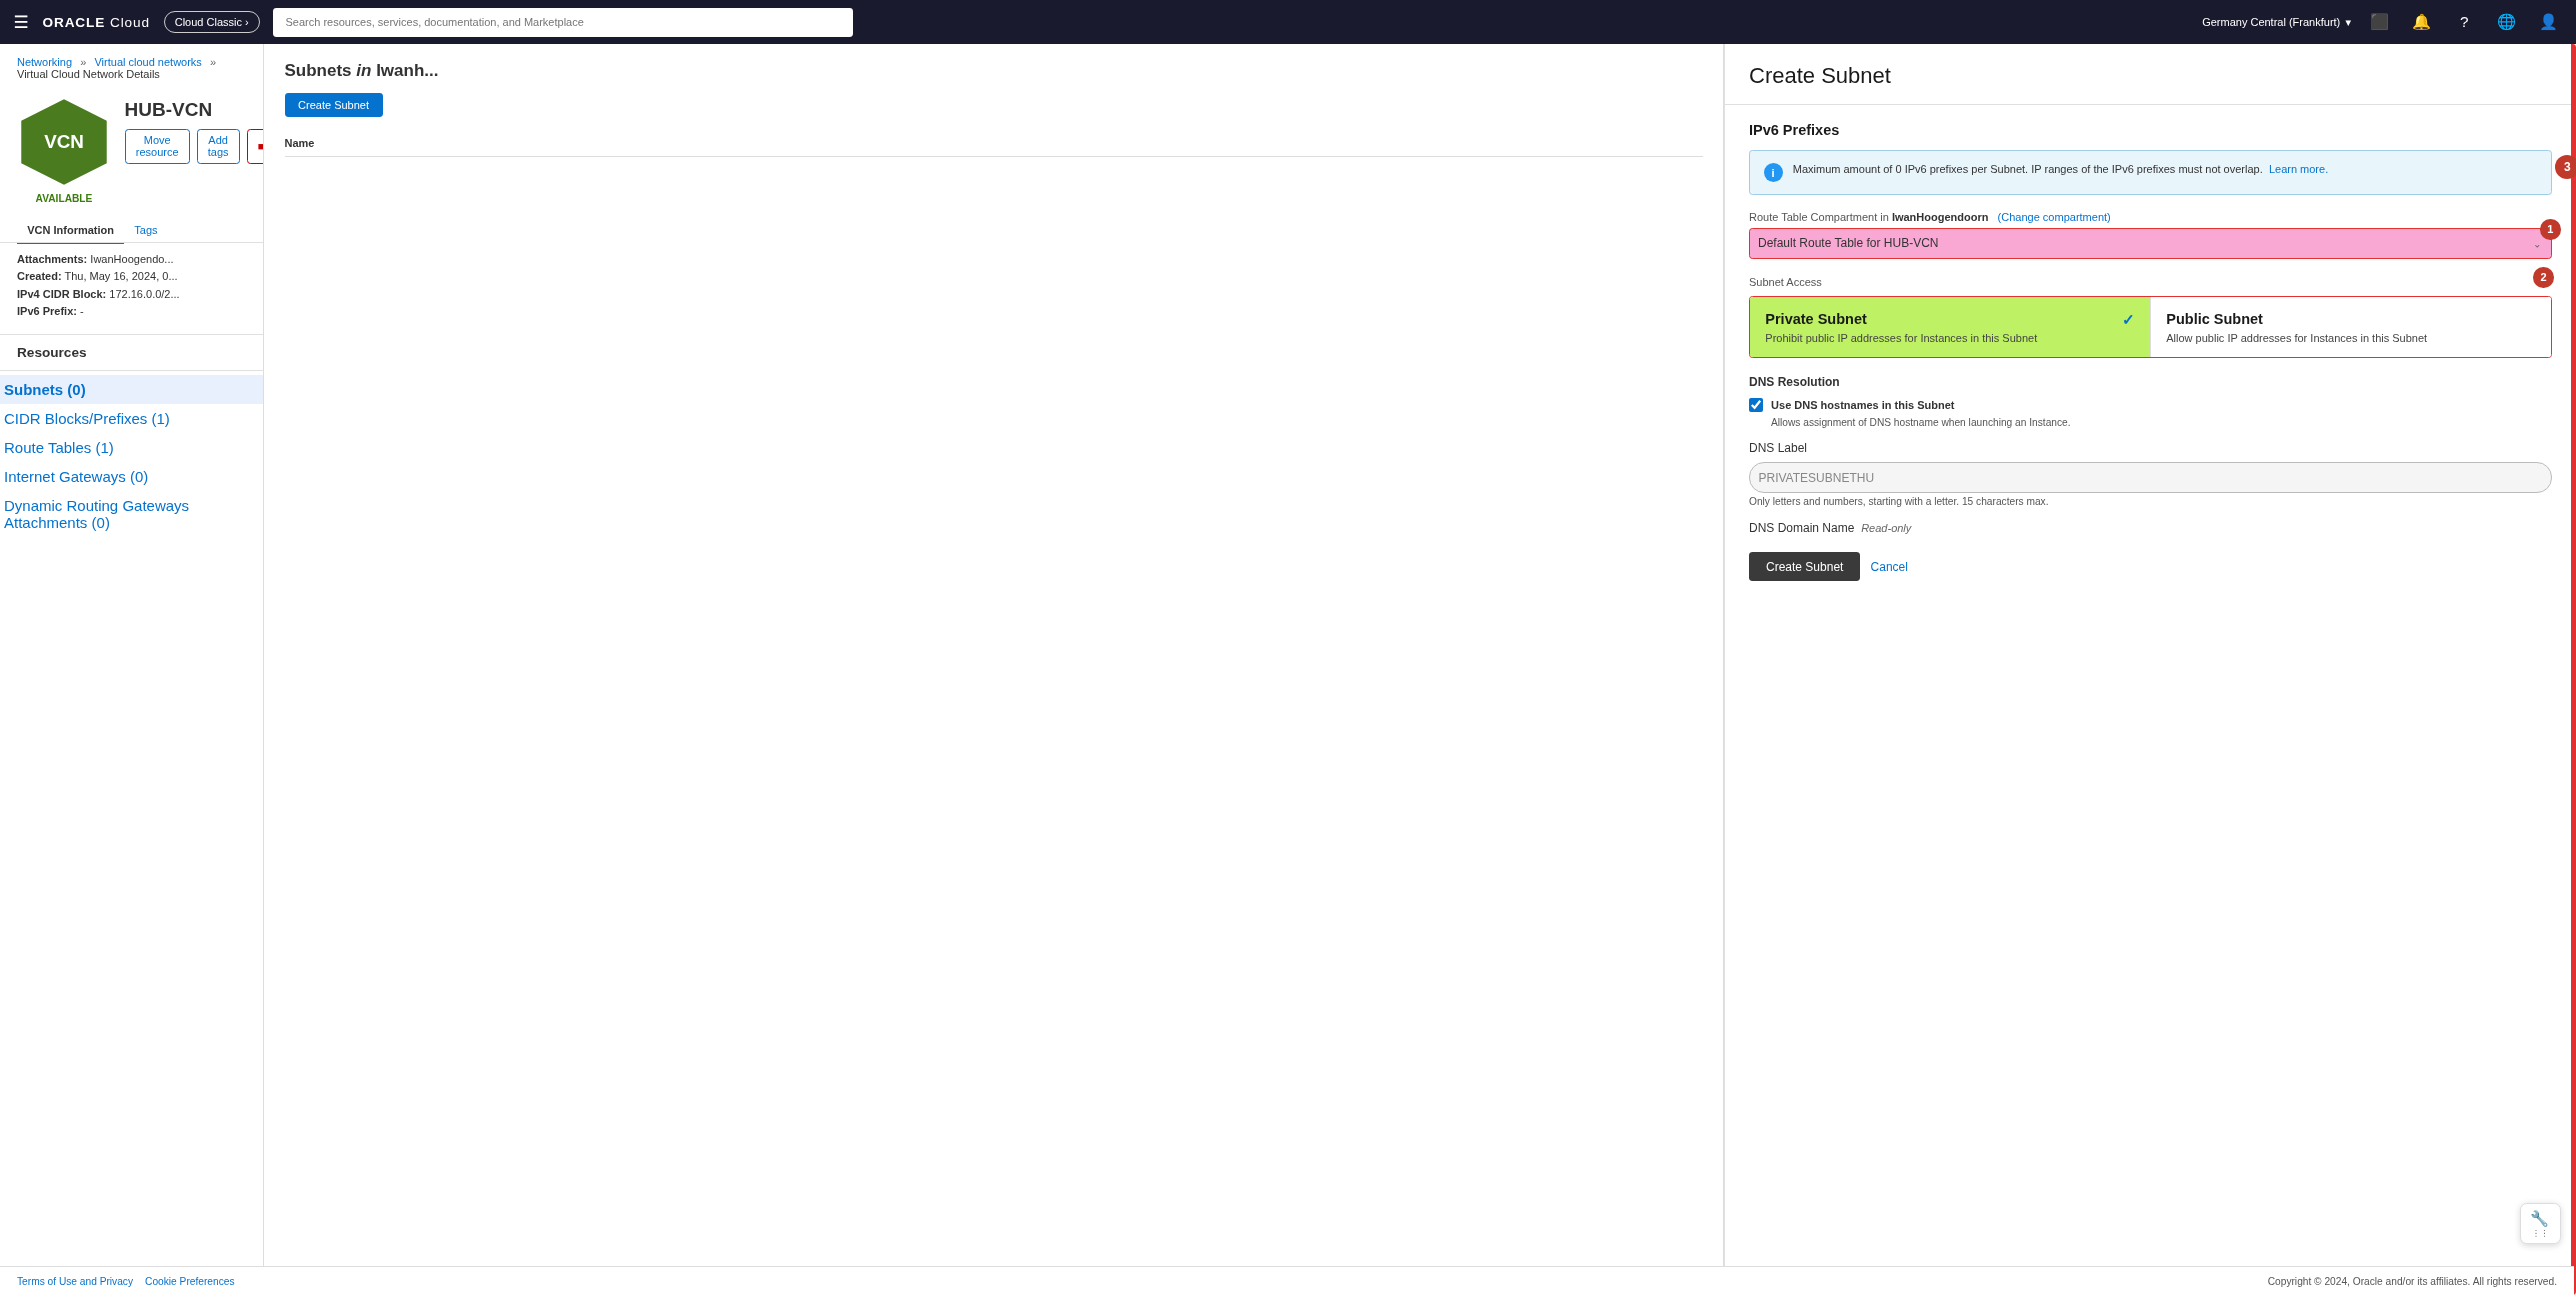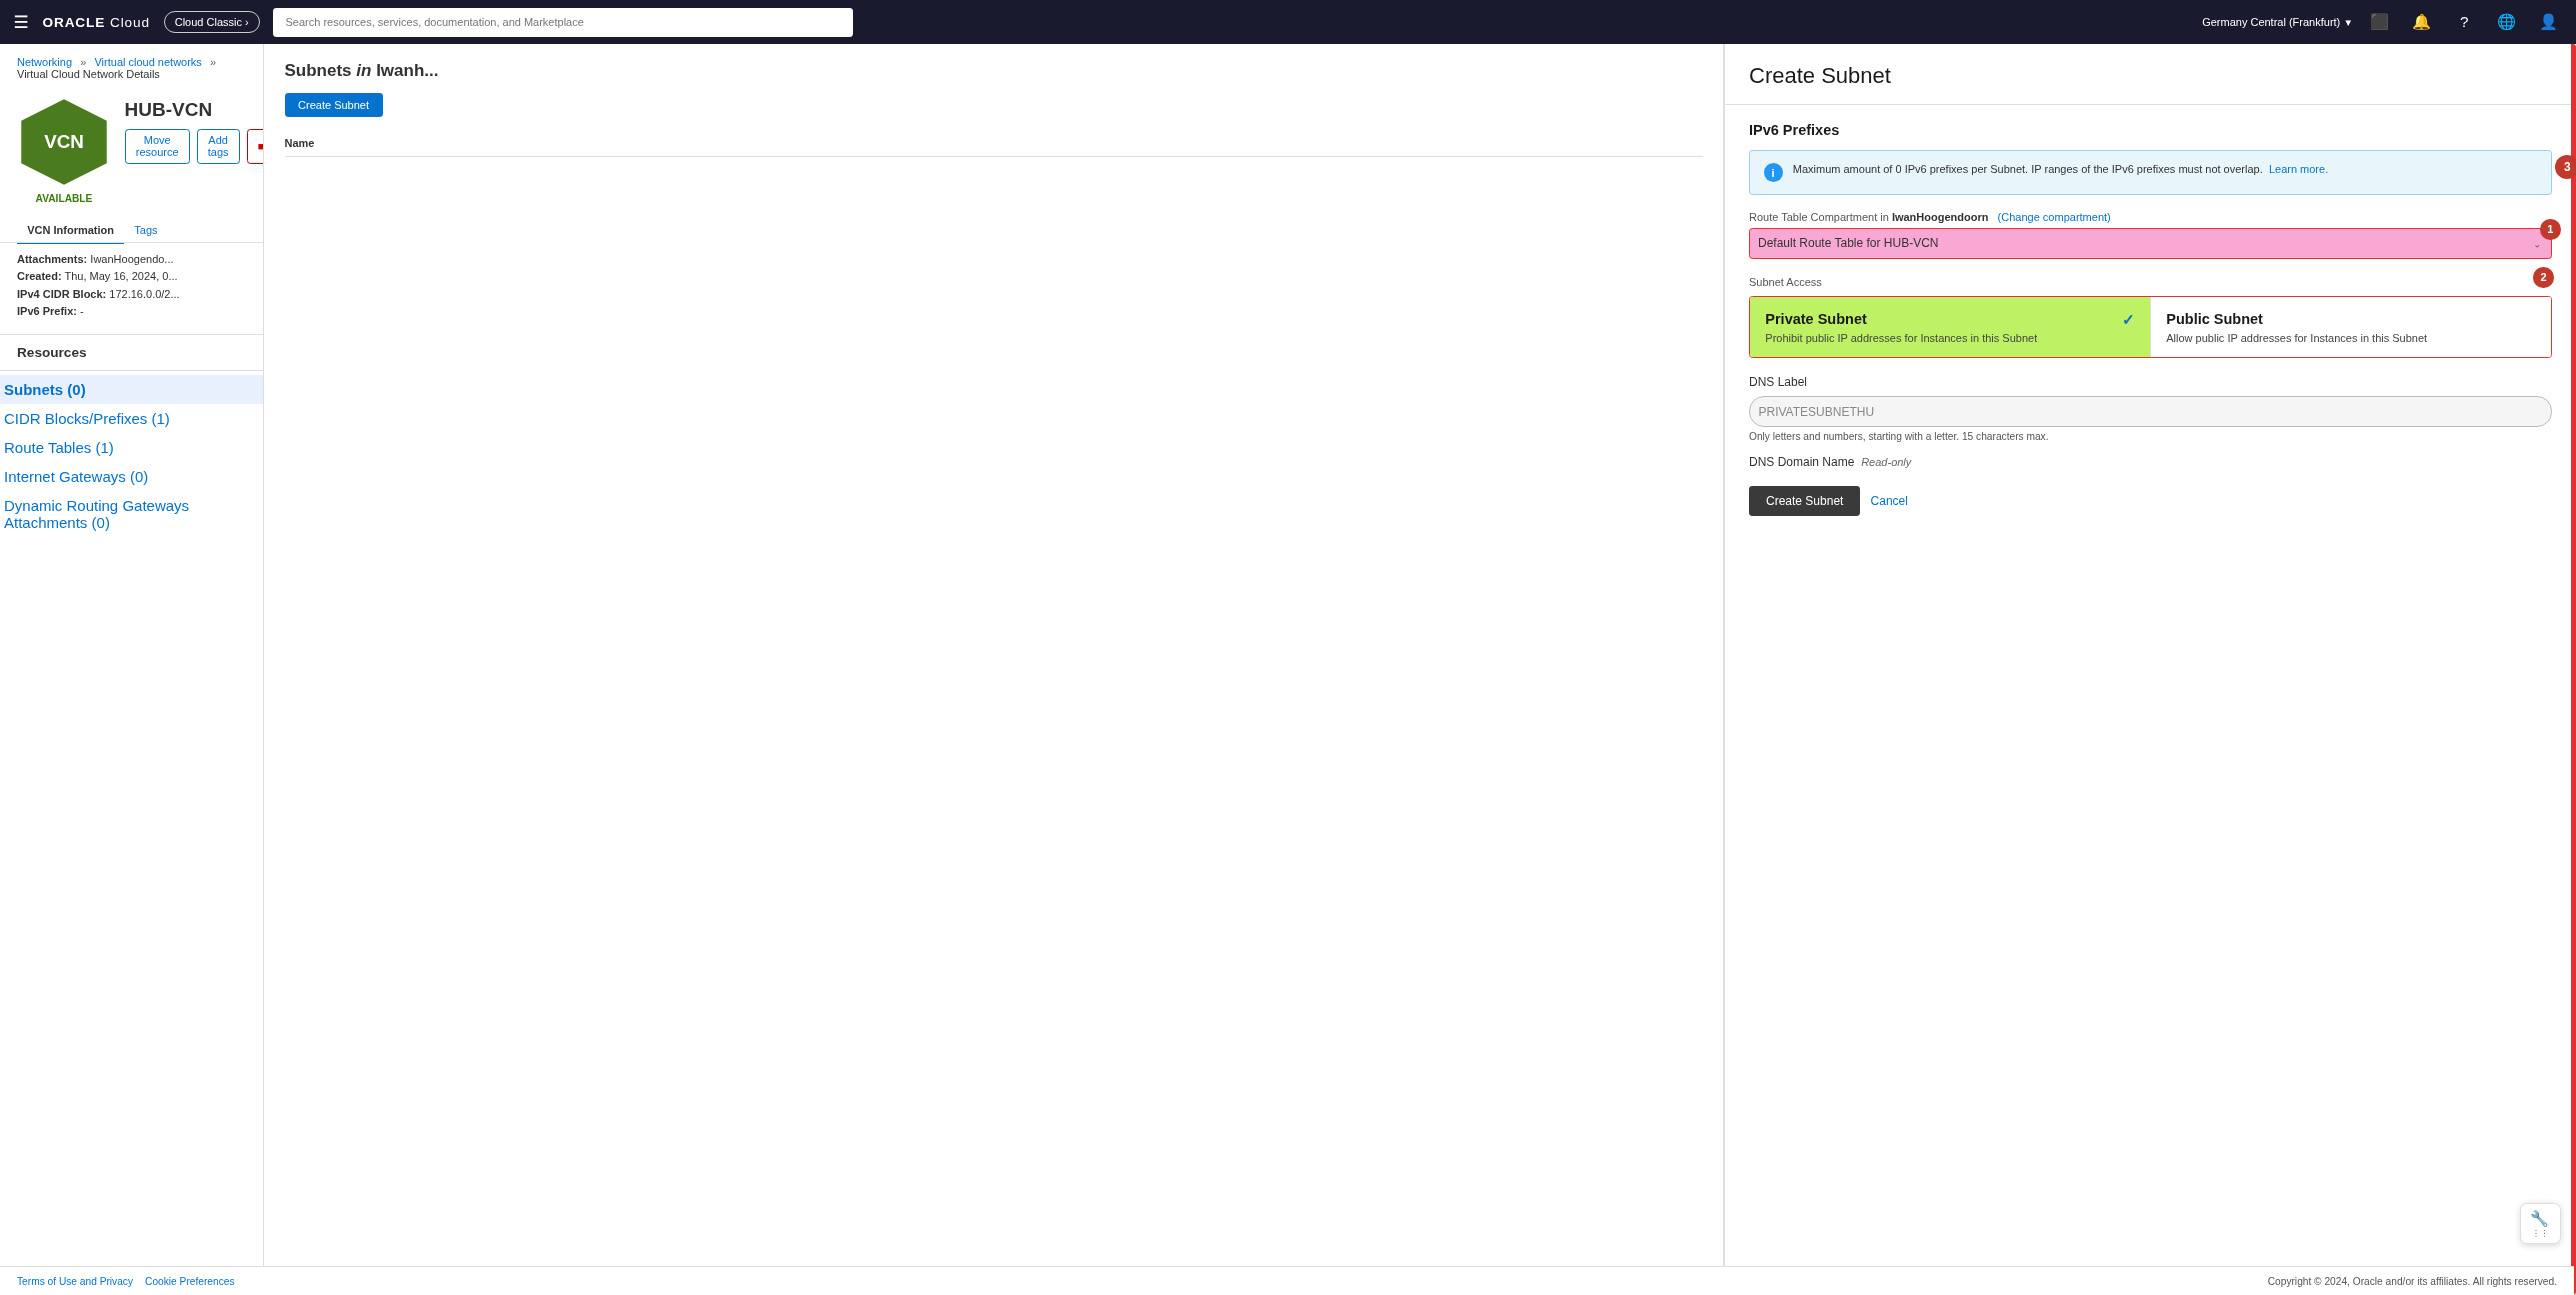--- a/index.html
+++ b/index.html
@@ -634,20 +634,28 @@
           </div>
           <div class="subnet-divider-v"></div>
 
           <div class="subnet-option">
             <div class="subnet-option-title">Public Subnet</div>
             <div class="subnet-option-desc">Allow public IP addresses for Instances in this Subnet</div>
           </div>
         </div>
       </div>
 
+      <div class="dns-section">
+        <div class="dns-title">DNS Resolution</div>
+        <div class="checkbox-row">
+          <input type="checkbox" class="checkbox-input" checked="" style="">
+          <span class="checkbox-label">Use DNS hostnames in this Subnet</span>
+        </div>
+        <div class="checkbox-sublabel">Allows assignment of DNS hostname when launching an Instance.</div>
+      </div>
 
       <div class="dns-label-section">
         <div class="dns-label-title">DNS Label</div>
         <input type="text" class="text-input" value="PRIVATESUBNETHU" style="">
         <div class="input-hint">Only letters and numbers, starting with a letter. 15 characters max.</div>
       </div>
 
       <div class="dns-domain-row">
         <span class="dns-domain-label">DNS Domain Name</span>
         <span class="dns-domain-readonly">Read-only</span>

